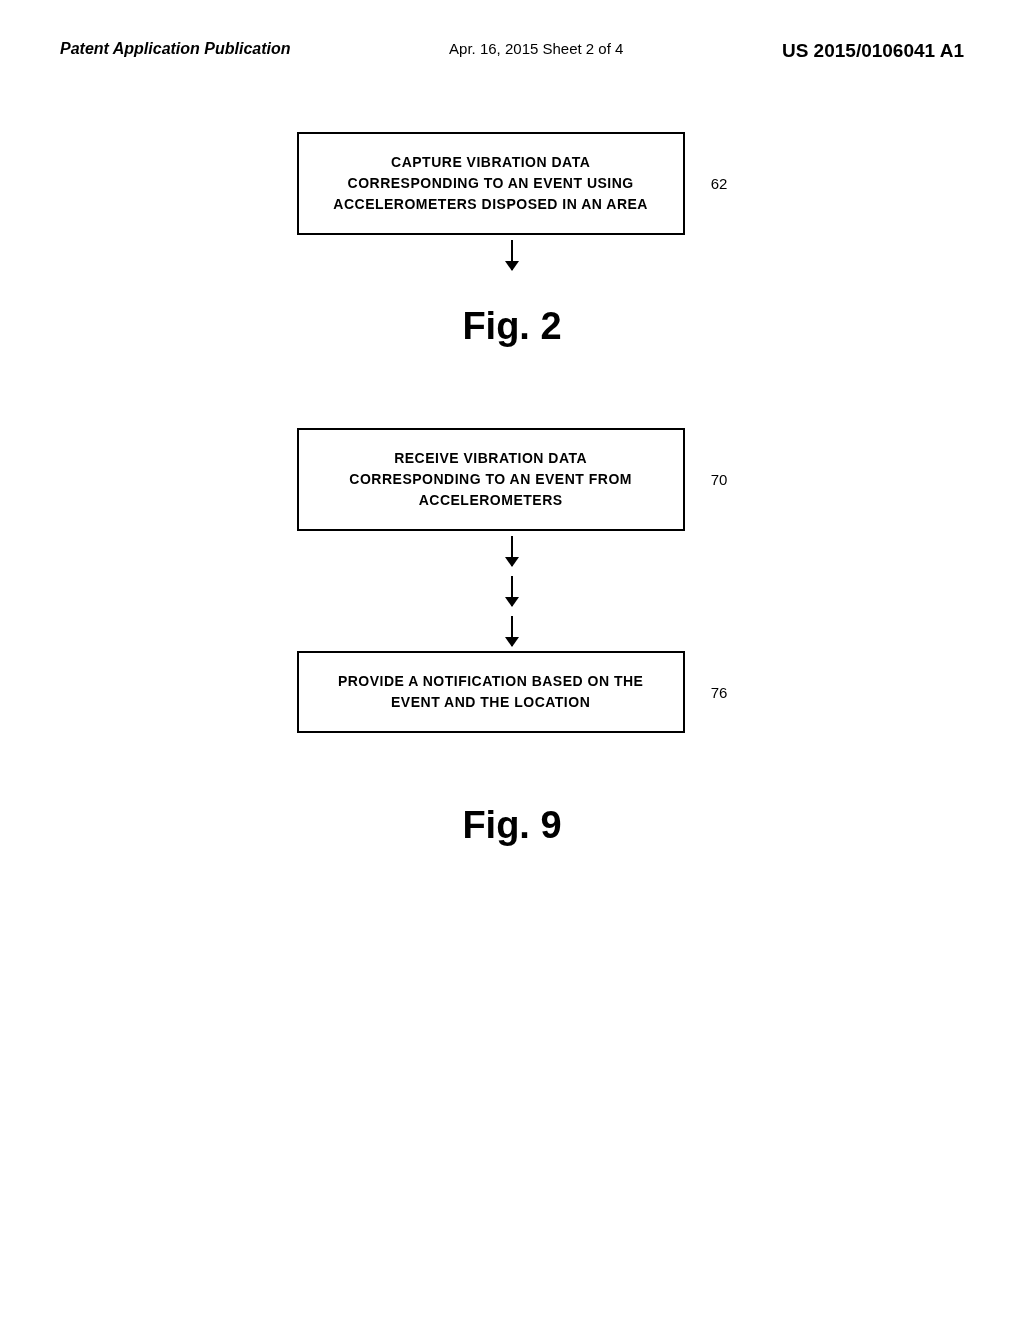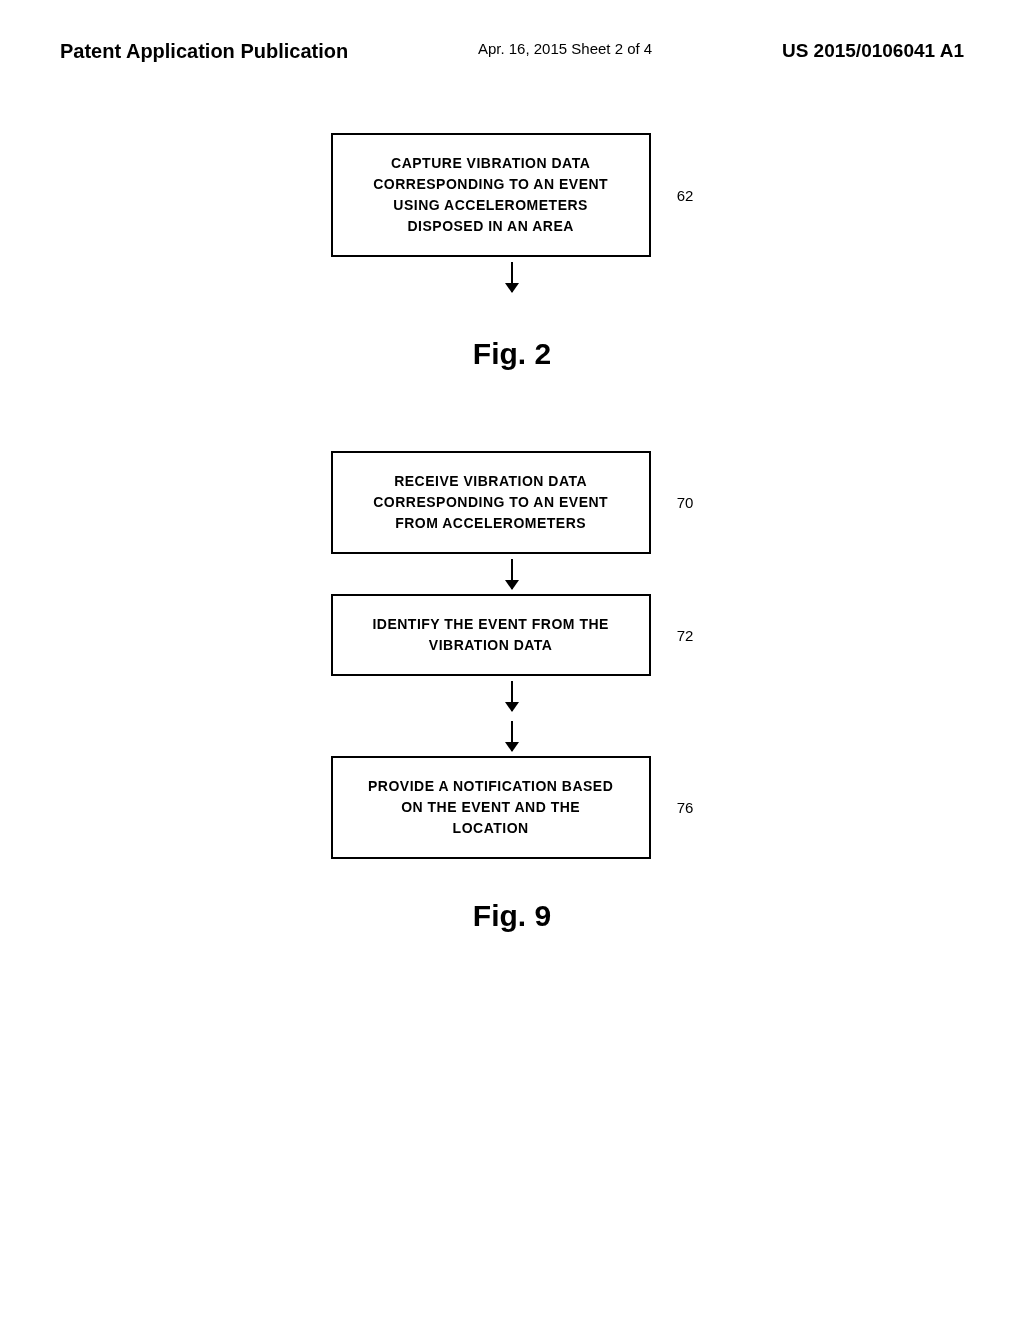--- a/index.html
+++ b/index.html
@@ -20,22 +20,23 @@
     .header {
       display: flex;
       justify-content: space-between;
       align-items: flex-start;
       padding: 40px 60px 20px 60px;
       font-size: 15px;
       font-weight: normal;
     }
 
     .header-left {
+      font-style: italic;
       font-weight: bold;
-      font-size: 20px;
+      font-size: 16px;
     }
 
     .header-center {
       font-size: 15px;
     }
 
     .header-right {
       font-size: 19px;
       font-weight: bold;
     }
@@ -67,21 +68,21 @@
     }
 
     .flow-box {
       border: 2px solid #000;
       padding: 18px 30px;
       text-align: center;
       font-size: 14px;
       font-weight: bold;
       letter-spacing: 0.5px;
       line-height: 1.5;
-      width: 320px;
+      width: 388px;
       background: #fff;
     }
 
     .flow-label {
       font-size: 15px;
       margin-left: 26px;
       white-space: nowrap;
     }
 
     .flow-arrow {
@@ -103,34 +104,35 @@
       position: absolute;
       bottom: -1px;
       left: 50%;
       transform: translateX(-50%);
       border-left: 7px solid transparent;
       border-right: 7px solid transparent;
       border-top: 10px solid #000;
     }
 
     .fig-title {
-      font-size: 30px;
+      font-size: 38px;
       font-weight: bold;
       text-align: center;
-      margin-top: 40px;
+      margin-top: 30px;
       margin-bottom: 50px;
     }
 
     
     .fig3-container {
       display: flex;
       flex-direction: column;
       align-items: center;
       margin-top: 10px;
       margin-bottom: 30px;
+      gap: 41px;
     }
   </style>
 </head>
 <body>
 
 <div class="header">
   <div class="header-left">Patent Application Publication</div>
   <div class="header-center">Apr. 16, 2015  Sheet 2 of 4</div>
   <div class="header-right">US 2015/0106041 A1</div>
 </div>
@@ -160,24 +162,20 @@
 
       <div class="flow-step-wrapper">
         <div class="flow-box">RECEIVE VIBRATION DATA CORRESPONDING TO AN EVENT FROM ACCELEROMETERS</div>
         <span class="flow-label">70</span>
       </div>
 
       <div class="flow-arrow">
         <div class="arrow-down"></div>
       </div>
 
-      <div class="flow-step-wrapper">
-        <div class="flow-box">IDENTIFY THE EVENT FROM THE VIBRATION DATA</div>
-        <span class="flow-label">72</span>
-      </div>
 
       <div class="flow-arrow">
         <div class="arrow-down"></div>
       </div>
 
 
       <div class="flow-arrow">
         <div class="arrow-down"></div>
       </div>
 

